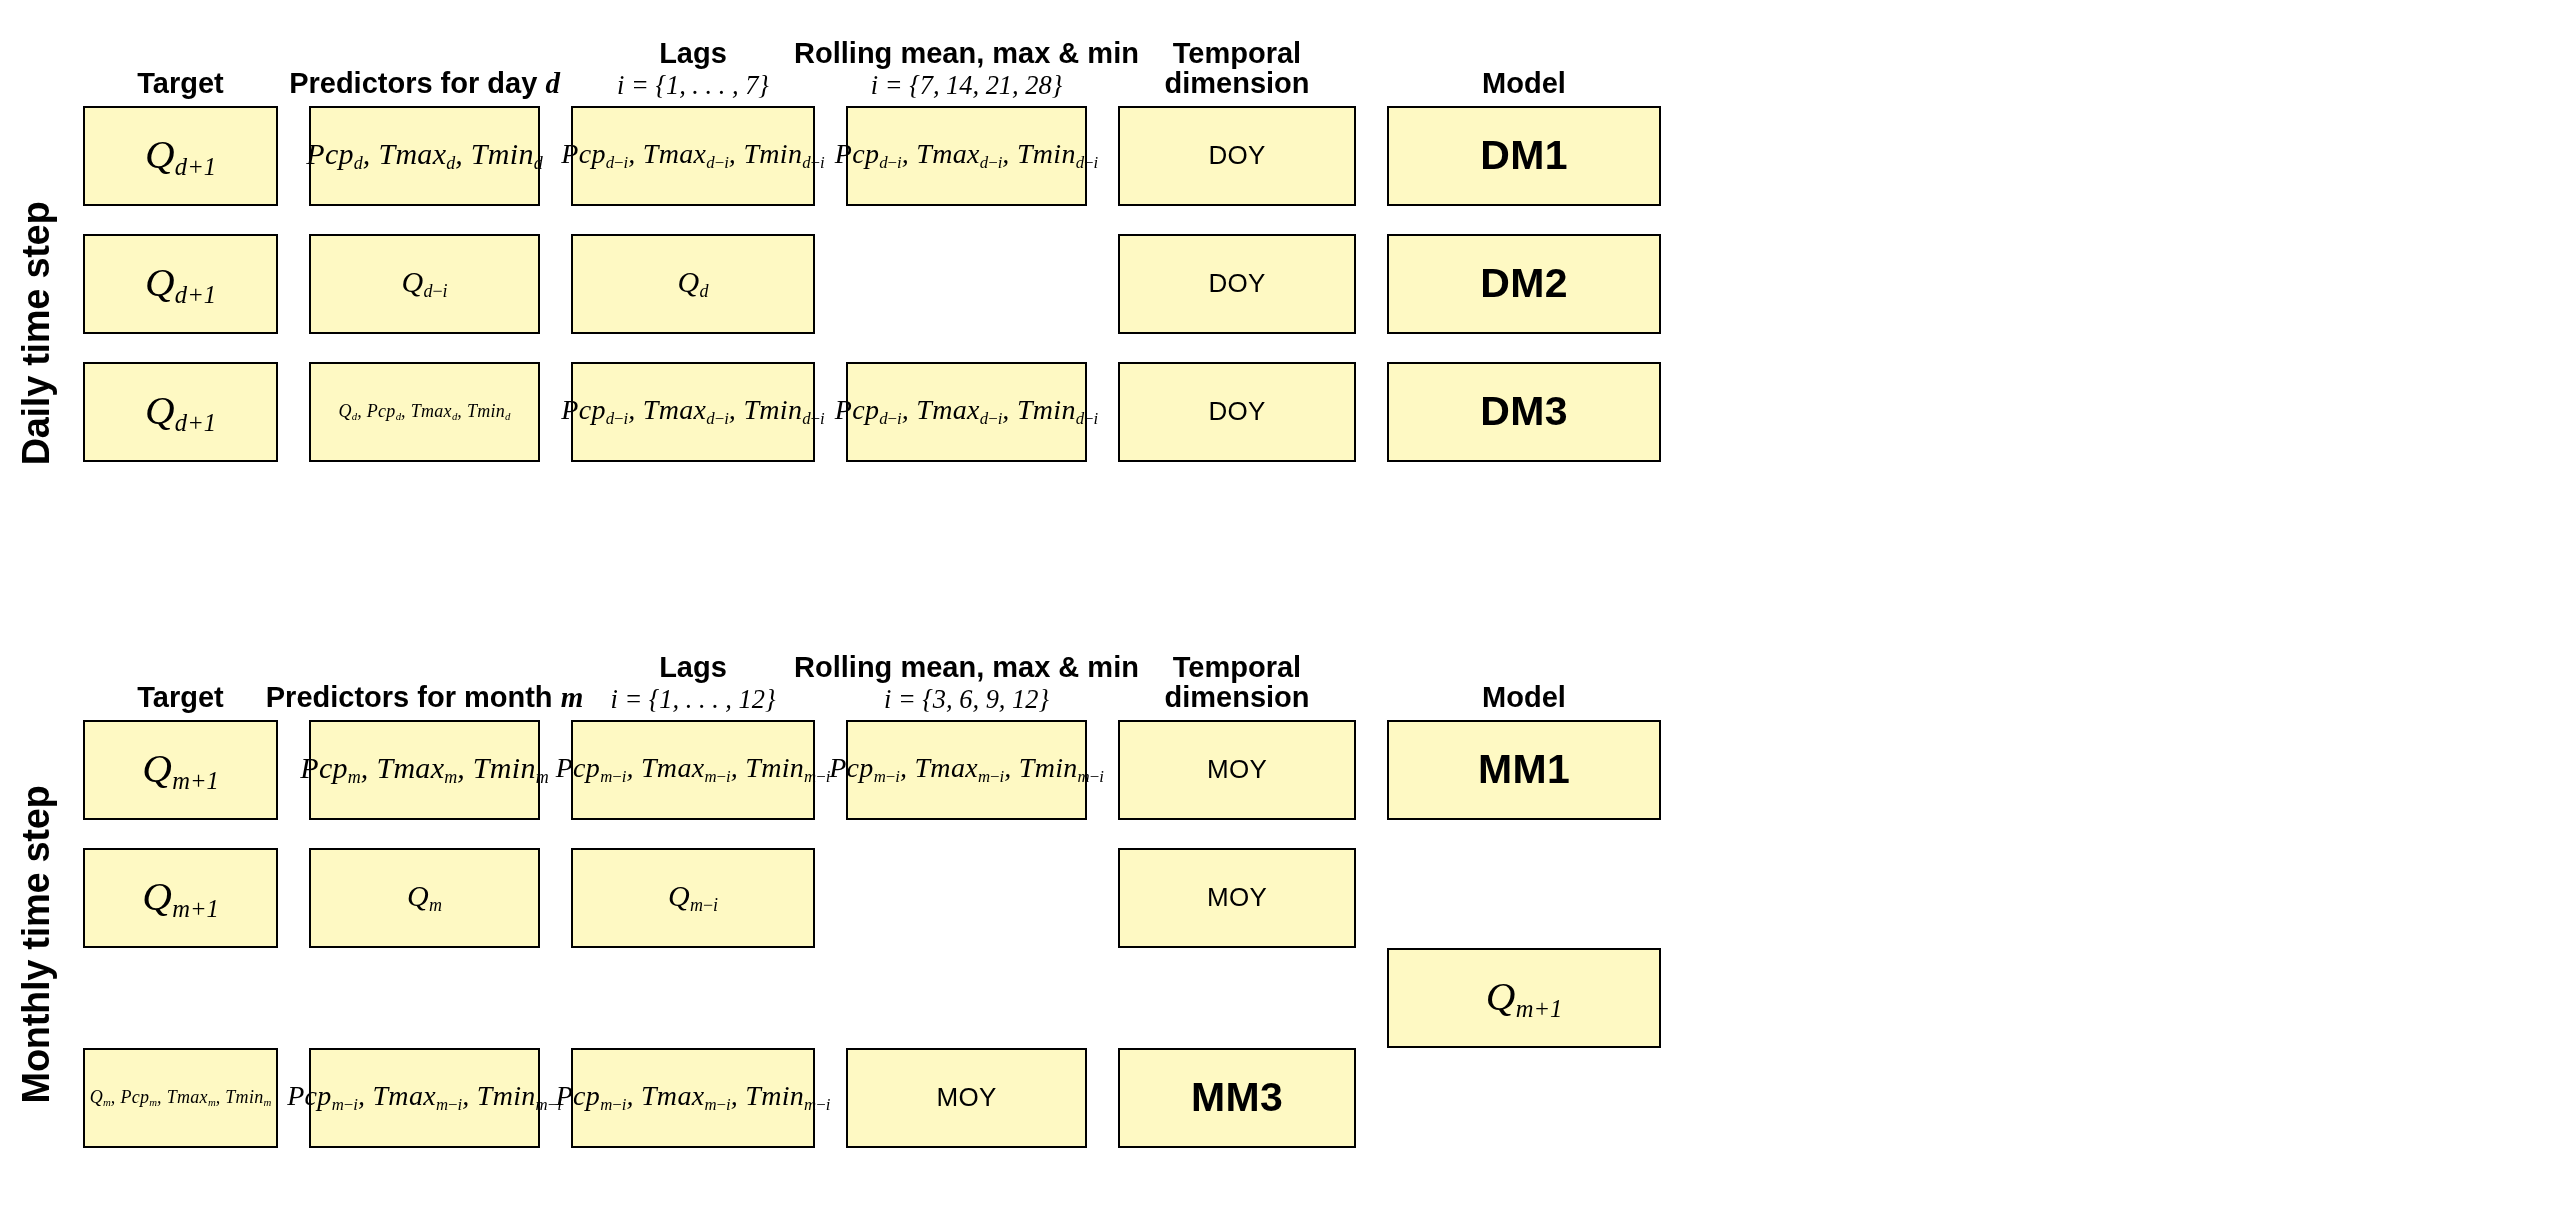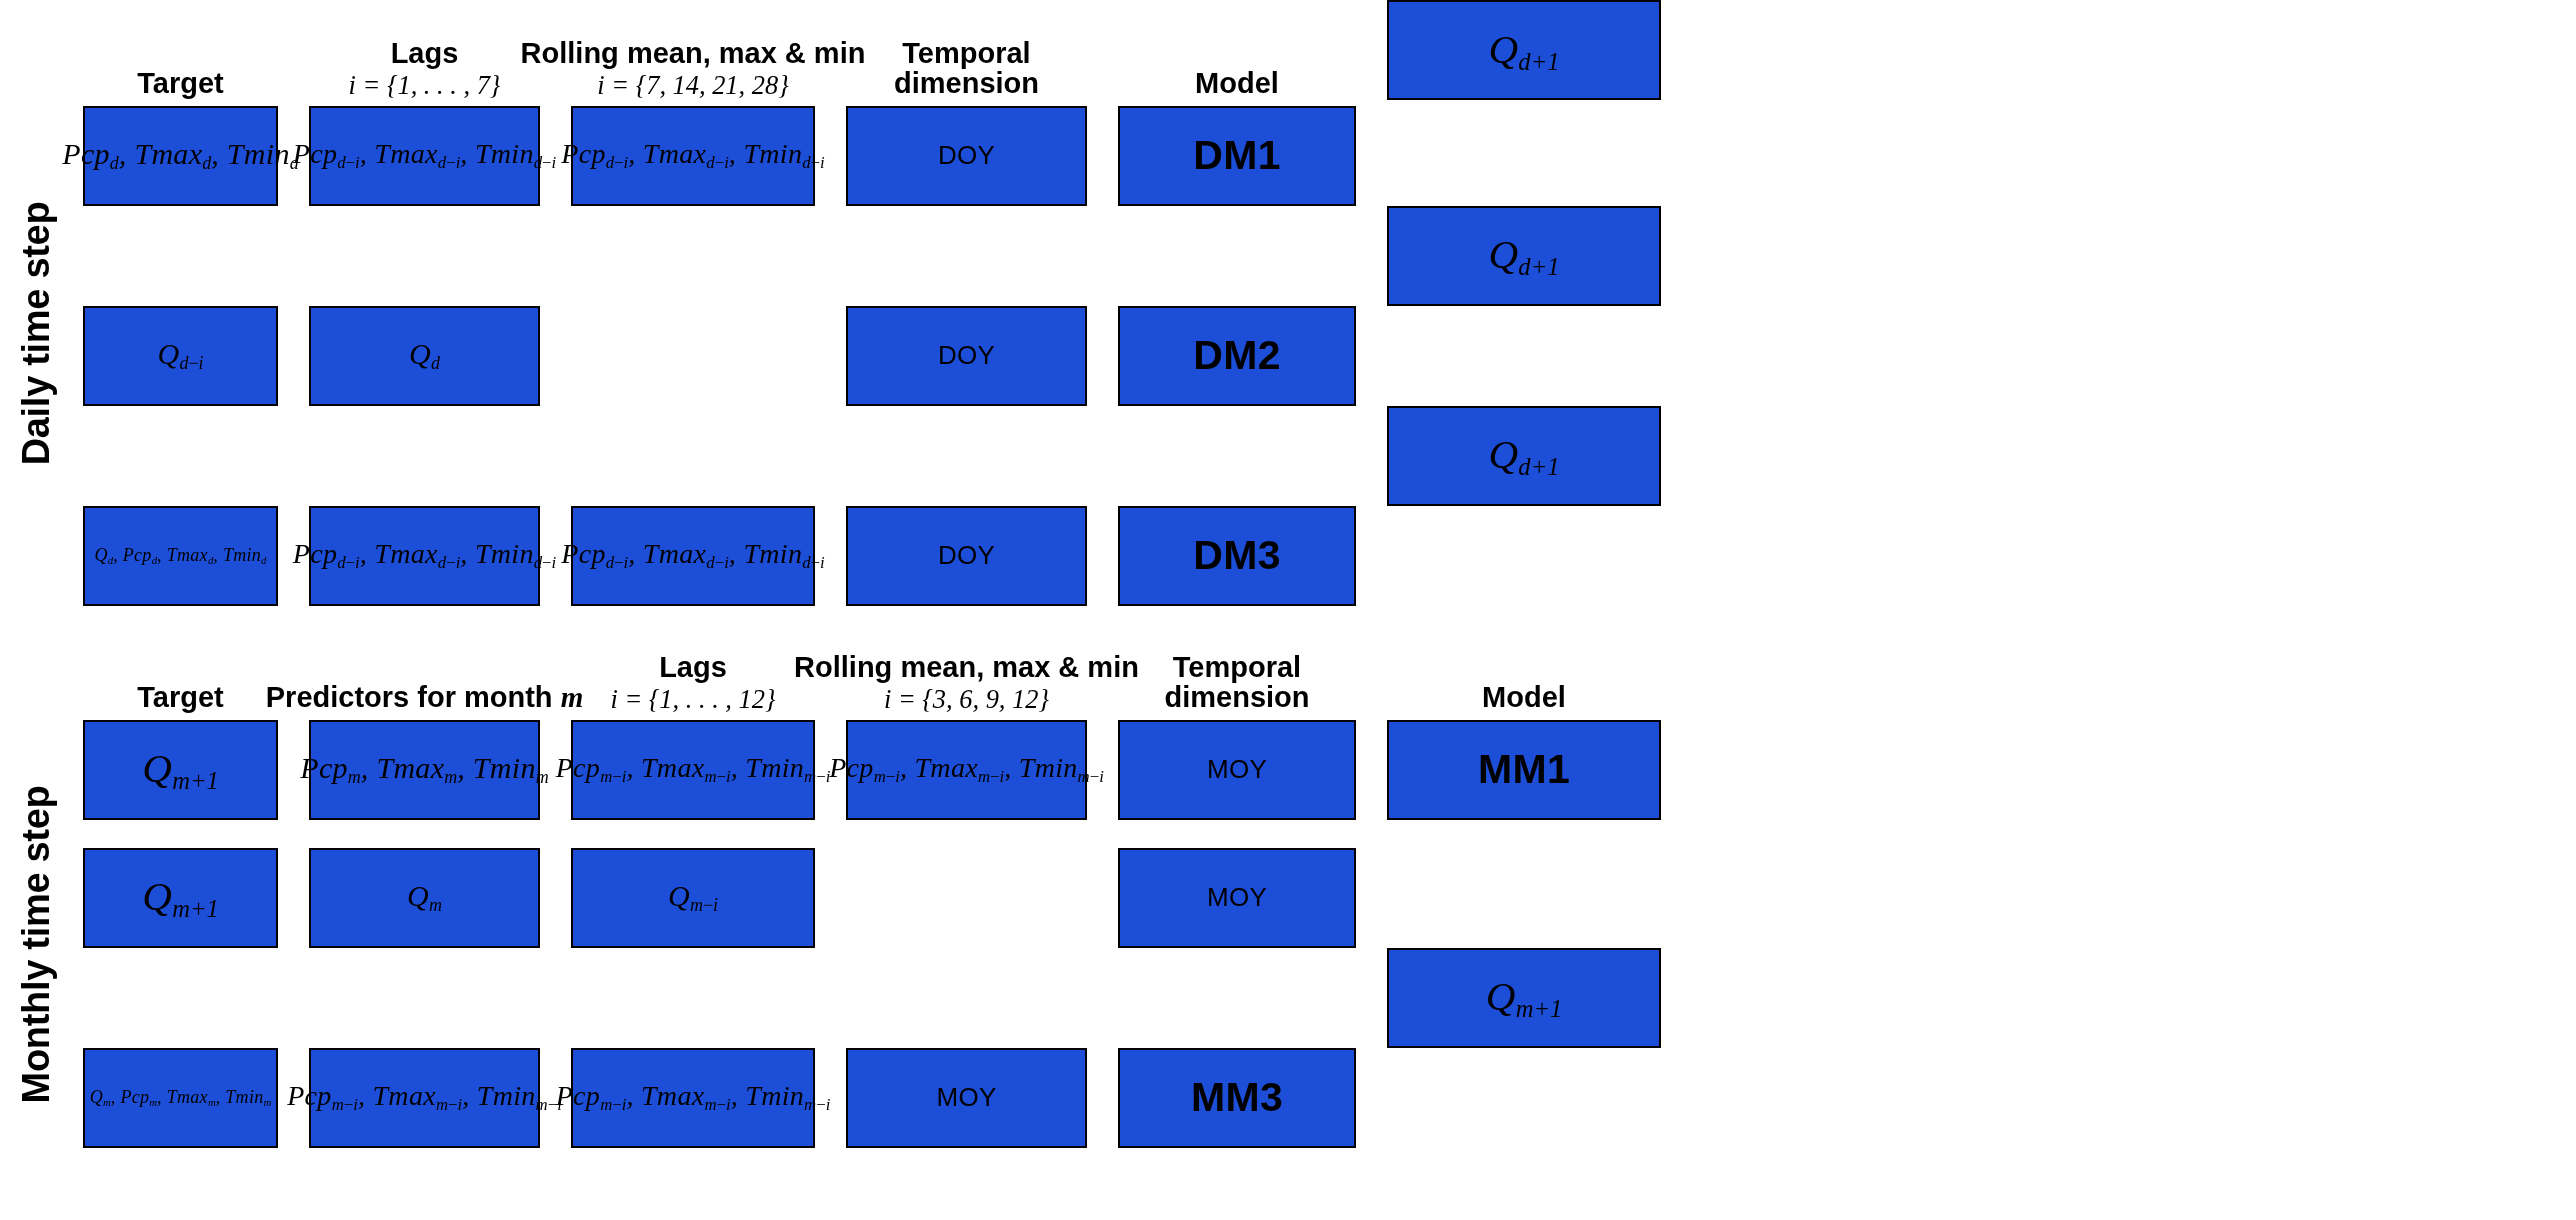--- a/index.html
+++ b/index.html
@@ -60,21 +60,21 @@
   }
   .hdr .vr{
     font-family:"Liberation Serif", serif;
     font-style:italic;
     font-weight:bold;
   }
 
   
   .cell{
     border:2.6px solid #000000;
-    background:#1d4ed8;
+    background:#fef9c3;
     height:100px;
     display:flex;align-items:center;justify-content:center;
     text-align:center;
     box-sizing:border-box;
   }
   .cell.blank{border:none;background:transparent;}
   .row-gap{height:28px;}
 
   .math{
     font-family:"Liberation Serif", serif;
@@ -115,20 +115,23 @@
     <span>Daily time step</span>
   </div>
 
   <div class="section" id="section-daily">
     <div class="grid">
 
       <div class="hdr">
         <span class="l1">Target</span>
       </div>
       <div class="hdr">
+        <span class="l1"><span>Predictors for day</span> <span class="vr">d</span></span>
+      </div>
+      <div class="hdr">
         <span class="l1">Lags</span>
         <span class="l2">i = {1, . . . , 7}</span>
       </div>
       <div class="hdr">
         <span class="l1">Rolling mean, max &amp; min</span>
         <span class="l2">i = {7, 14, 21, 28}</span>
       </div>
       <div class="hdr">
         <span class="l1">Temporal</span>
         <span class="l1">dimension</span>

